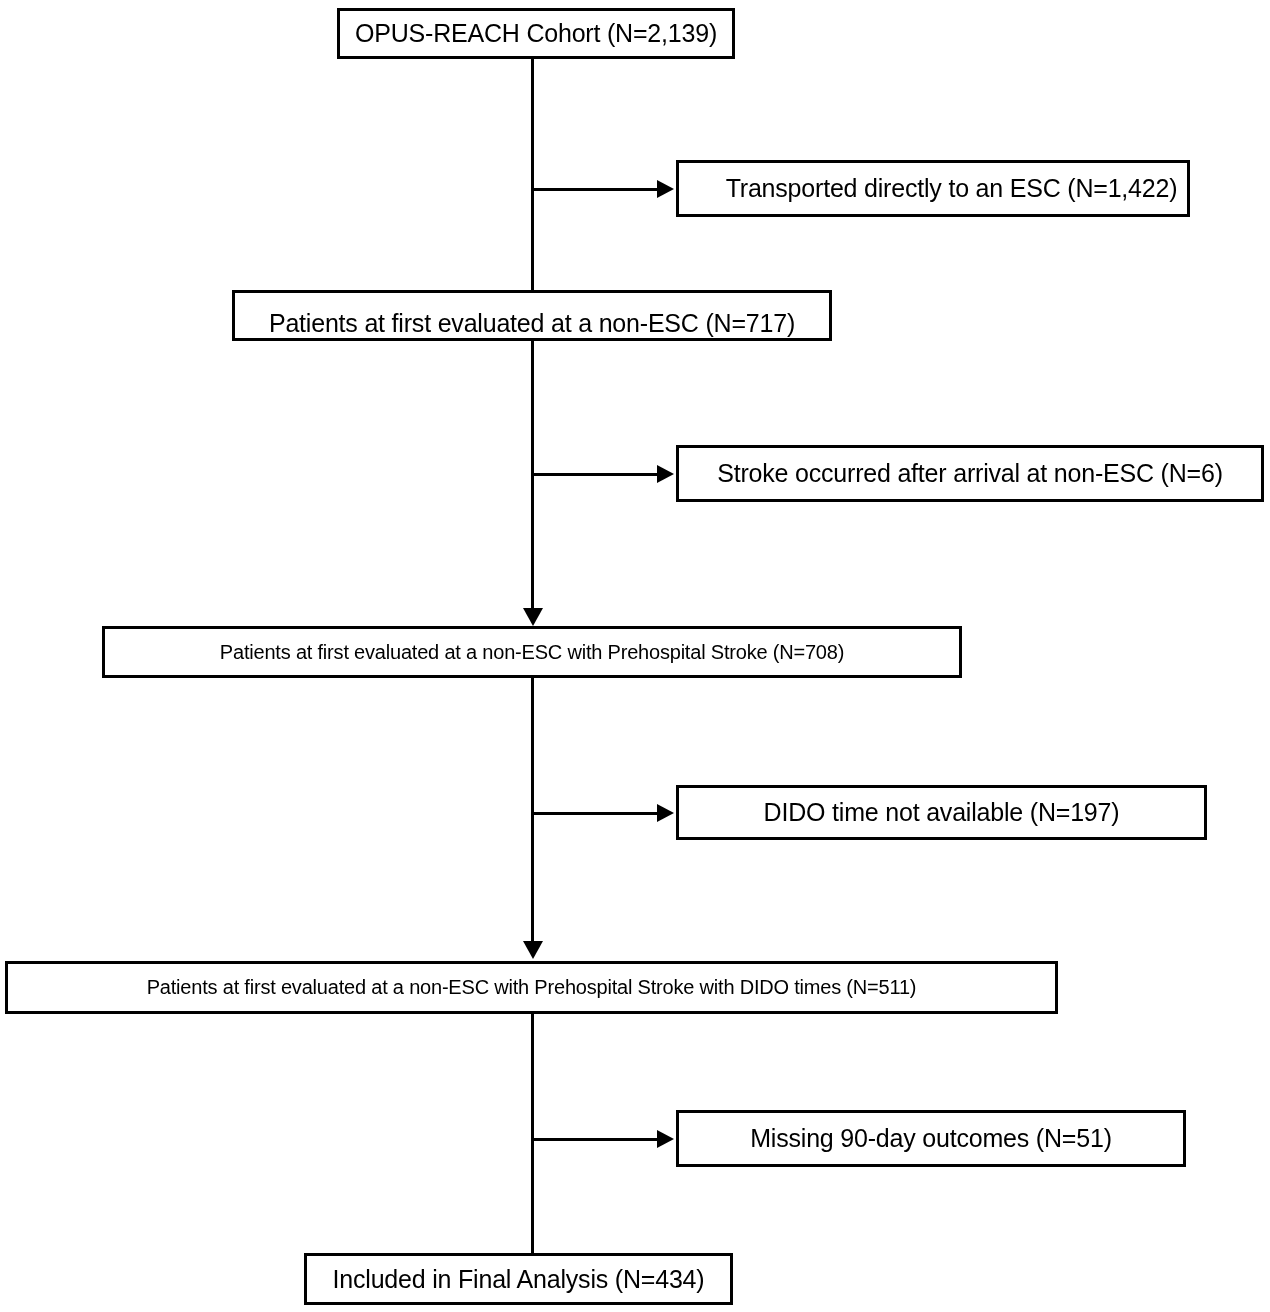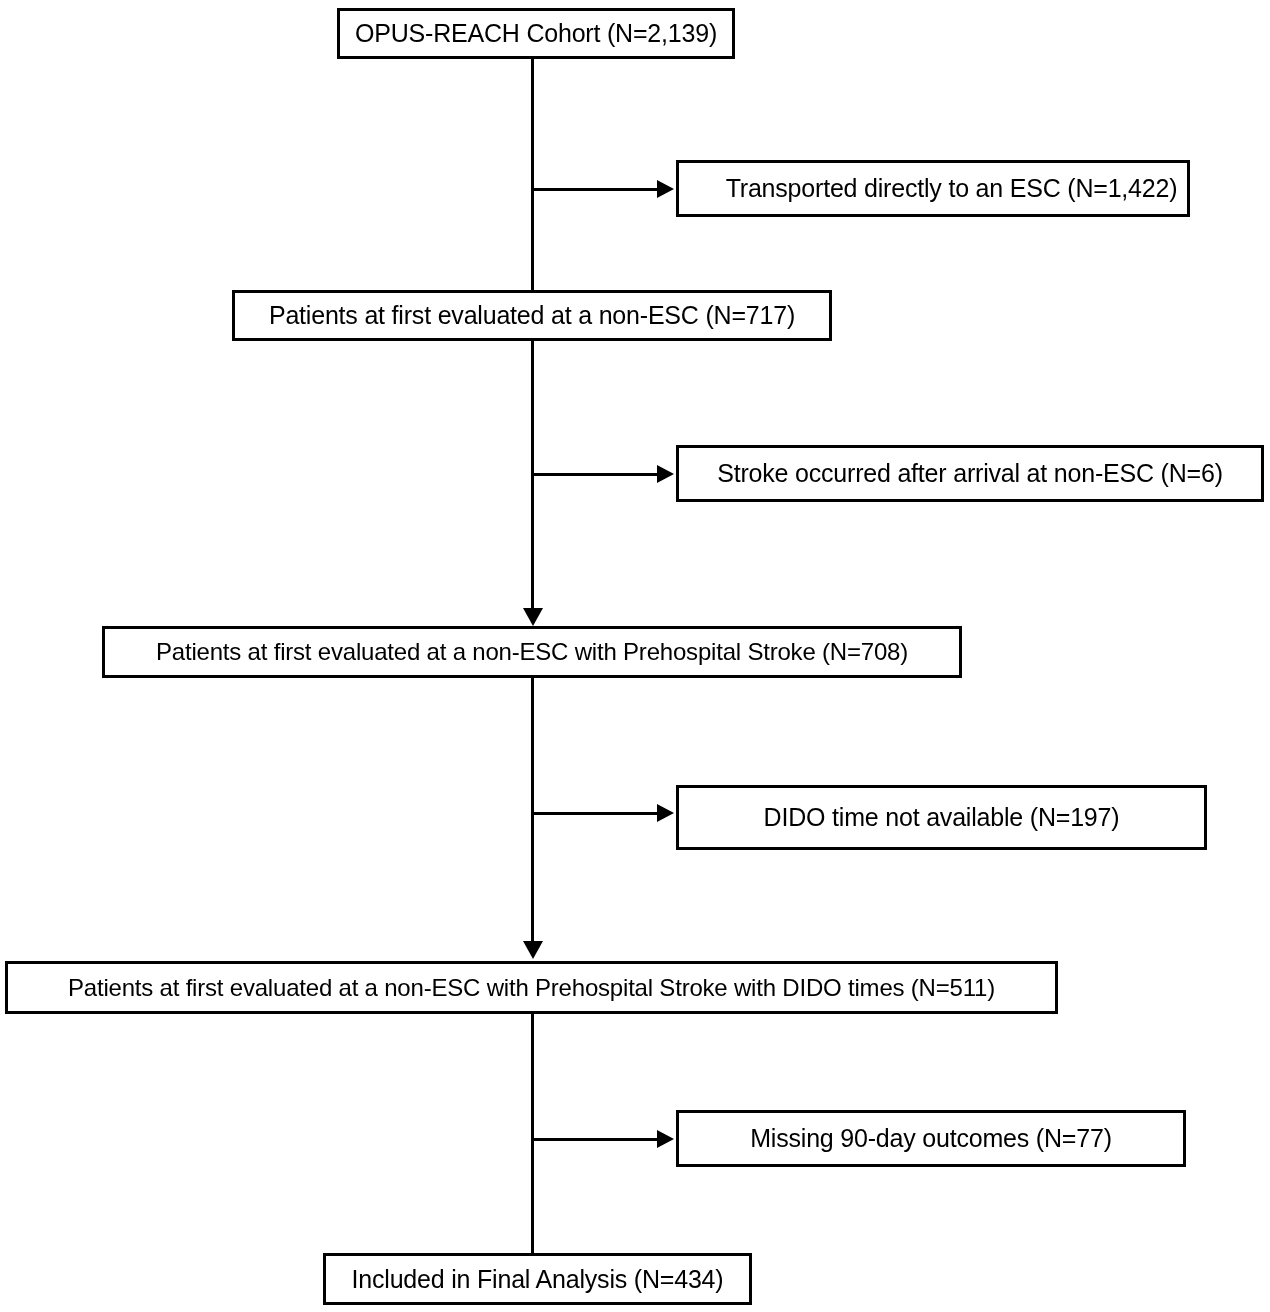--- a/index.html
+++ b/index.html
@@ -24,21 +24,21 @@
     display: flex;
     align-items: center;
     justify-content: center;
     color: #000000;
     font-size: 25px;
     line-height: 1.15;
     letter-spacing: -0.2px;
     white-space: nowrap;
     z-index: 3;
   }
-  .node.wide { font-size: 24px; }
+  .node.wide { font-size: 20px; }
   .connector {
     position: absolute;
     background: #000000;
     z-index: 1;
   }
   .v-line { width: 3px; }
   .h-line { height: 3px; }
   .arrow-down {
     position: absolute;
     width: 0;
@@ -82,45 +82,45 @@
   <div class="connector h-line" style="left:531px; top:812px; width:128px;"></div>
   <div class="arrow-right" style="left:657px; top:804px;"></div>
 
   <div class="connector h-line" style="left:531px; top:1138px; width:128px;"></div>
   <div class="arrow-right" style="left:657px; top:1130px;"></div>
 
   <div class="node" style="left:337px; top:8px; width:398px; height:51px;text-align:center;">
     <span>OPUS-REACH Cohort (N=2,139)</span>
   </div>
 
-  <div class="node" style="left:232px; top:290px; width:600px; height:51px;">
+  <div class="node" style="left:232px; top:290px; width:600px; height:51px;align-items:flex-end;">
     <span>Patients at first evaluated at a non-ESC (N=717)</span>
   </div>
 
   <div class="node wide" style="left:102px; top:626px; width:860px; height:52px;">
     <span>Patients at first evaluated at a non-ESC with Prehospital Stroke (N=708)</span>
   </div>
 
   <div class="node wide" style="left:5px; top:961px; width:1053px; height:53px;">
     <span>Patients at first evaluated at a non-ESC with Prehospital Stroke with DIDO times (N=511)</span>
   </div>
 
-  <div class="node" style="left:323px; top:1253px; width:429px; height:52px;">
+  <div class="node" style="left:304px; top:1253px; width:429px; height:52px;">
     <span>Included in Final Analysis (N=434)</span>
   </div>
 
   <div class="node" style="left:676px; top:160px; width:514px; height:57px;padding-left:37px;">
     <span>Transported directly to an ESC (N=1,422)</span>
   </div>
 
   <div class="node" style="left:676px; top:445px; width:588px; height:57px;">
     <span>Stroke occurred after arrival at non-ESC (N=6)</span>
   </div>
 
-  <div class="node" style="left:676px; top:785px; width:531px; height:65px;">
+  <div class="node" style="left:676px; top:785px; width:531px; height:55px;">
     <span>DIDO time not available (N=197)</span>
   </div>
 
   <div class="node" style="left:676px; top:1110px; width:510px; height:57px;">
-    <span>Missing 90-day outcomes (N=77)</span>
+    <span>Missing 90-day outcomes (N=51)</span>
   </div>
 
 </div>
 
 </body></html>

